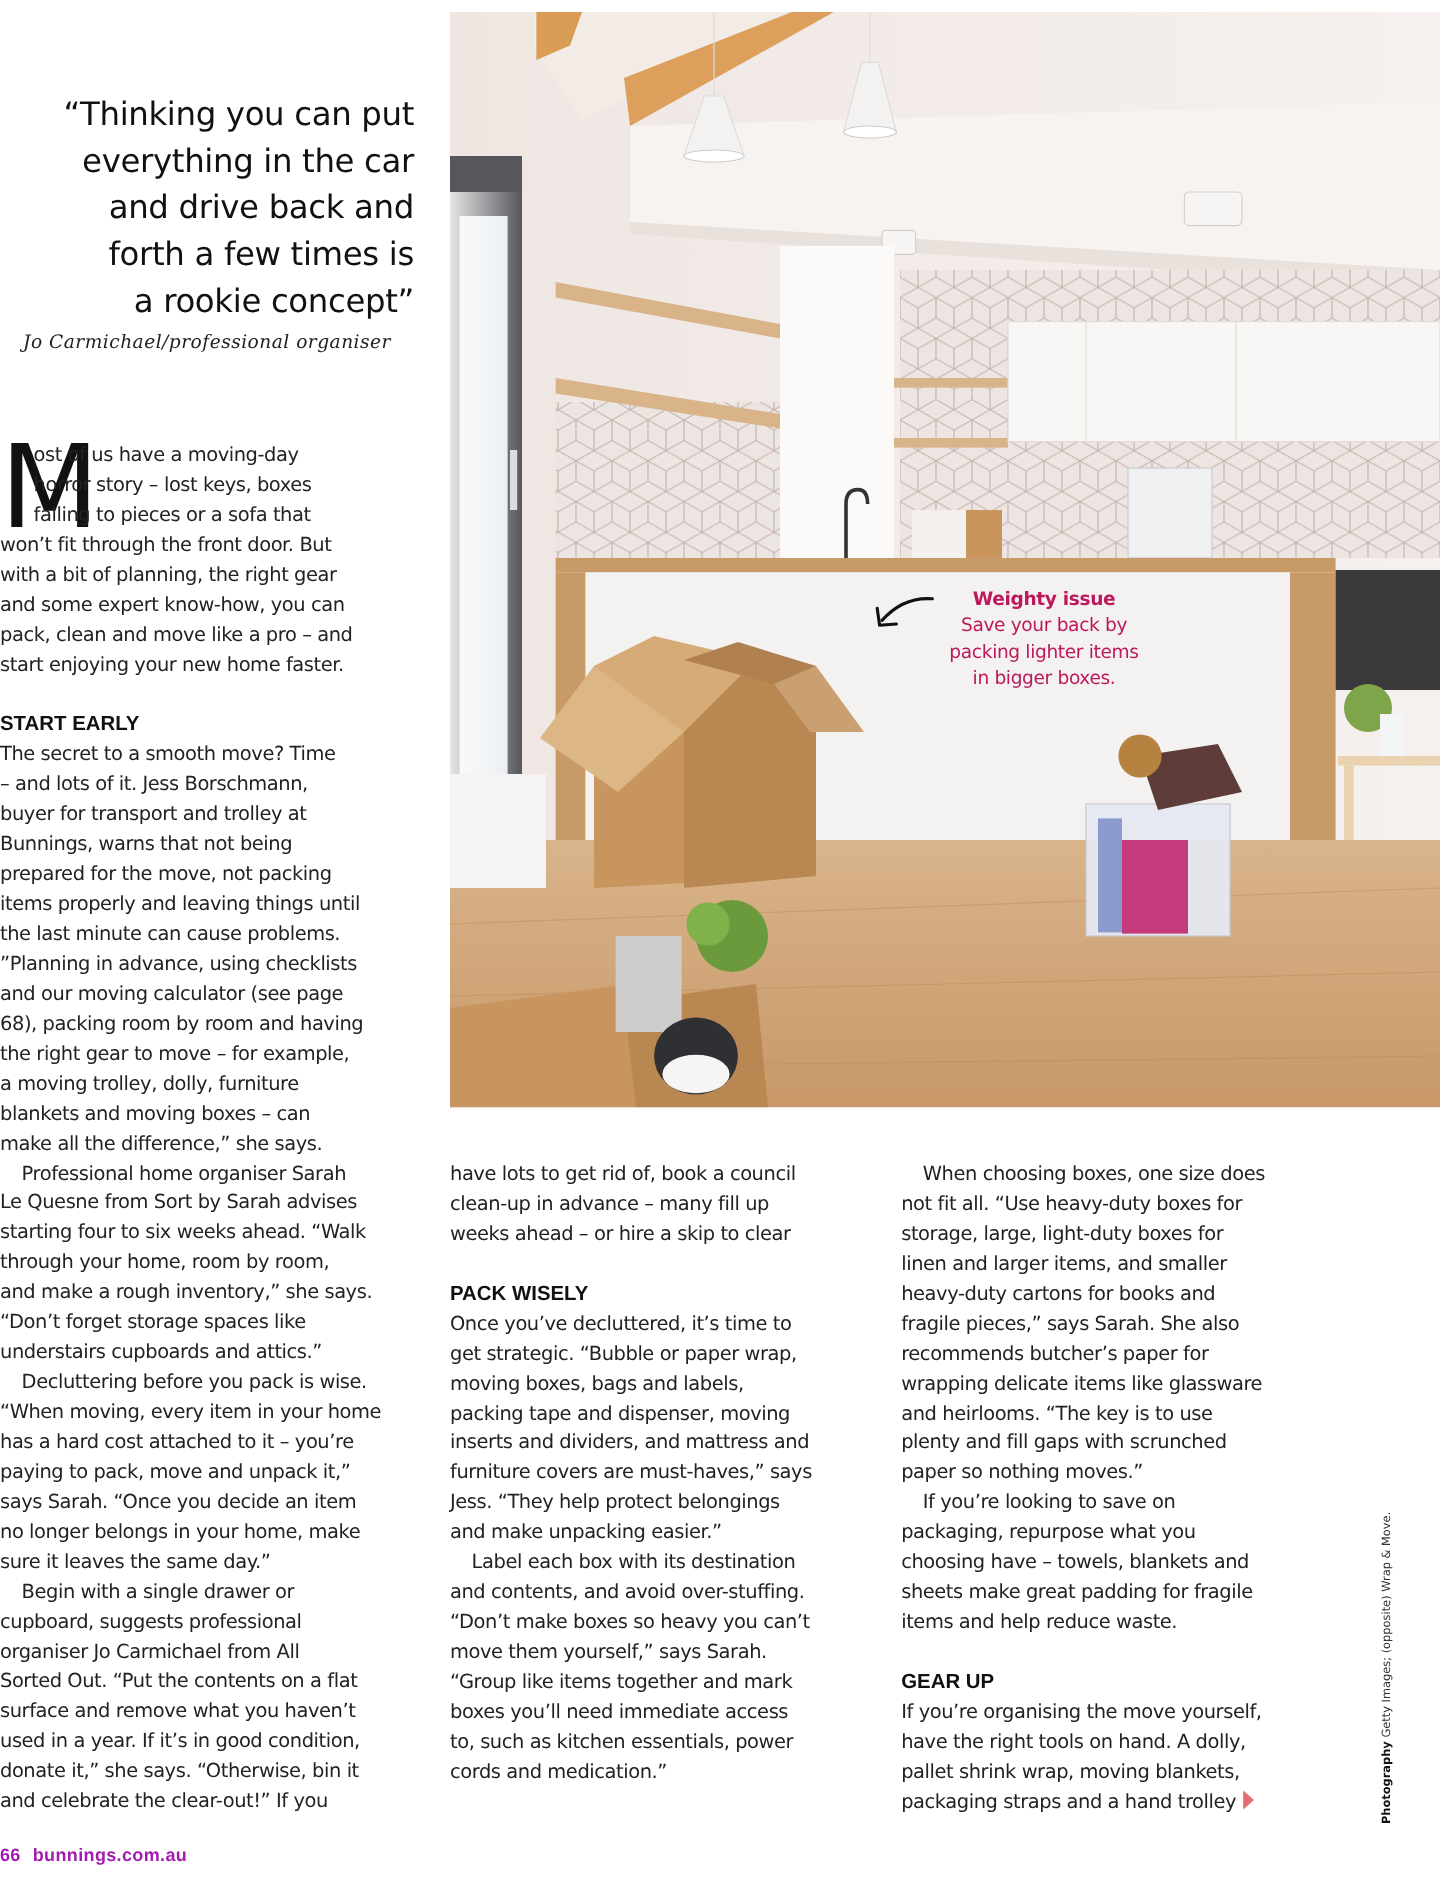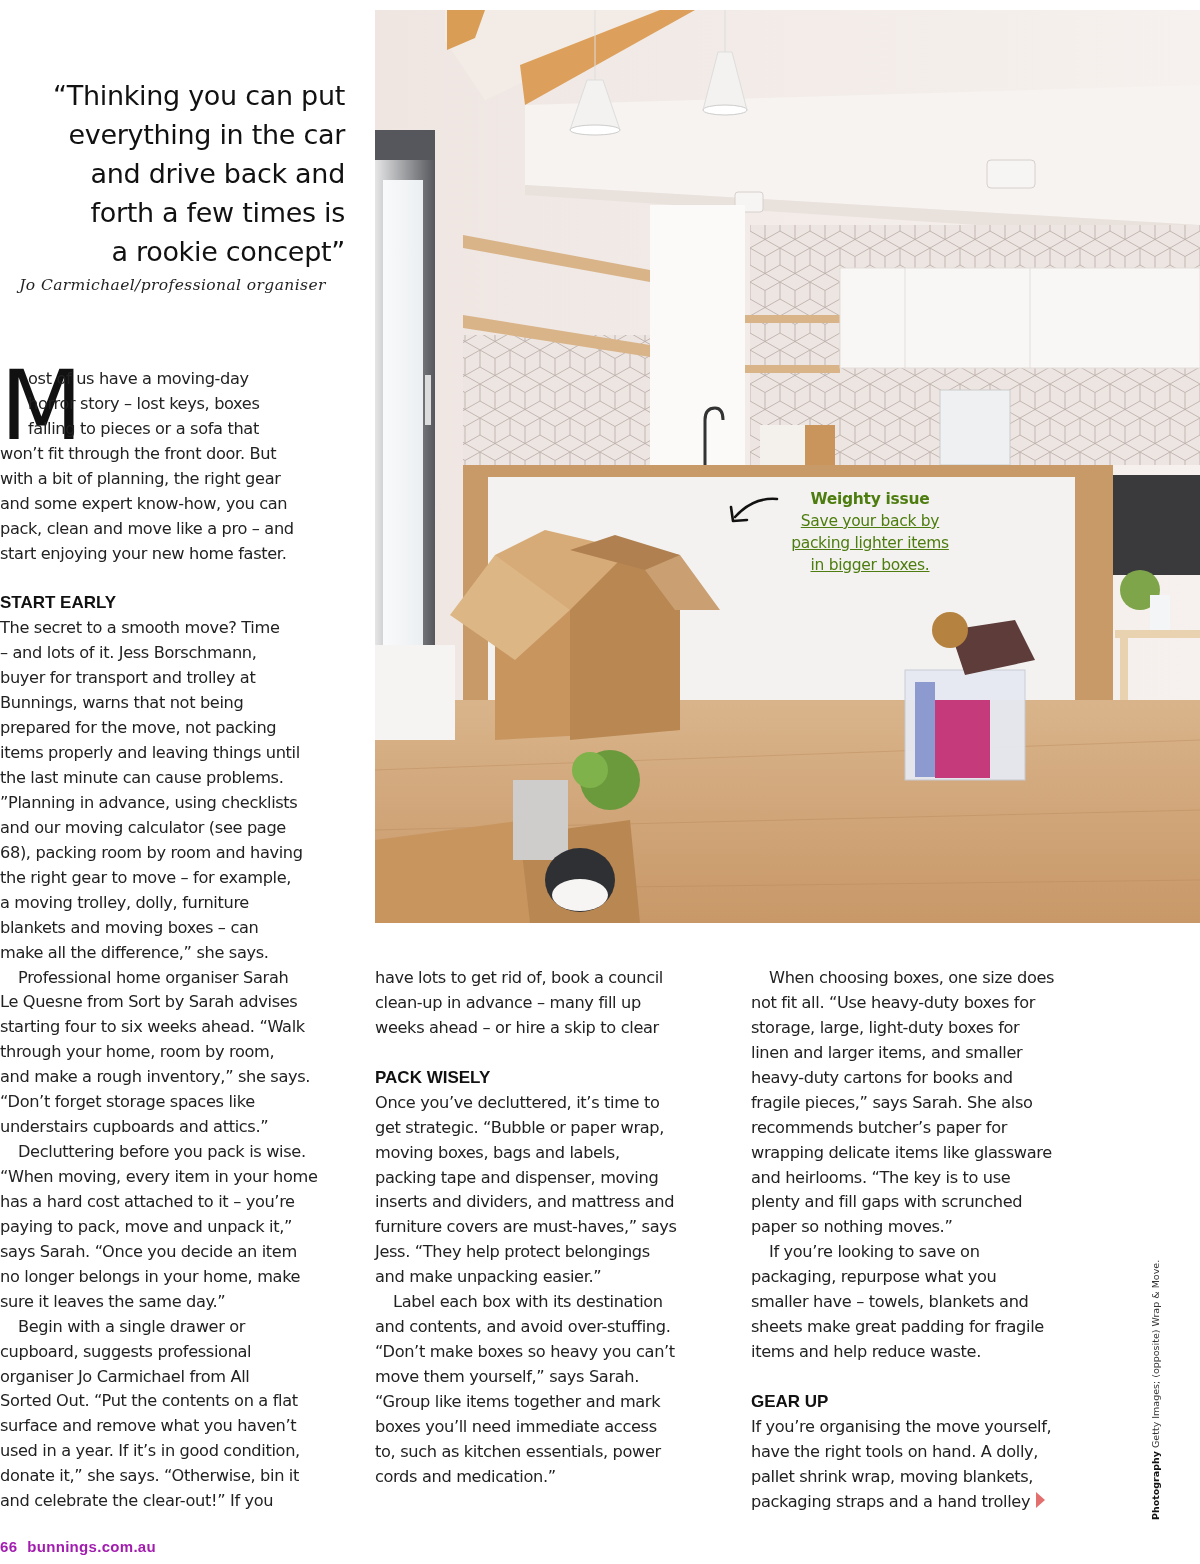--- a/index.html
+++ b/index.html
@@ -66,25 +66,25 @@
 
   
   .photo {
     left: 375px; top: 10px; width: 825px; height: 913px; overflow: hidden;
     background: #f2ece8;
   }
   .photo svg { display: block; }
 
   .callout {
     left: 770px; top: 488px; width: 200px; text-align: center;
-    font-family: "DejaVu Sans", sans-serif; font-size: 15.5px; line-height: 22px; color: #4d7c0f;
+    font-family: "DejaVu Sans", sans-serif; font-size: 15.5px; line-height: 22px; color: #be185d;
     letter-spacing: -0.3px;
   }
   .callout .ct { font-weight: bold; display: block; }
-  .callout .cl { display: block; white-space: nowrap; text-decoration: underline; }
+  .callout .cl { display: block; white-space: nowrap; }
   .callout-arrow { left: 725px; top: 493px; }
 </style>
 </head>
 <body>
 
 <div class="abs pullquote">
   <span class="ql">“Thinking you can put</span>
   <span class="ql">everything in the car</span>
   <span class="ql">and drive back and</span>
   <span class="ql">forth a few times is</span>
@@ -174,21 +174,21 @@
   <span class="ln">linen and larger items, and smaller</span>
   <span class="ln">heavy-duty cartons for books and</span>
   <span class="ln">fragile pieces,” says Sarah. She also</span>
   <span class="ln">recommends butcher’s paper for</span>
   <span class="ln">wrapping delicate items like glassware</span>
   <span class="ln">and heirlooms. “The key is to use</span>
   <span class="ln">plenty and fill gaps with scrunched</span>
   <span class="ln">paper so nothing moves.”</span>
   <span class="ln ind">If you’re looking to save on</span>
   <span class="ln">packaging, repurpose what you</span>
-  <span class="ln">smaller have – towels, blankets and</span>
+  <span class="ln">choosing have – towels, blankets and</span>
   <span class="ln">sheets make great padding for fragile</span>
   <span class="ln">items and help reduce waste.</span>
   <span class="gap"></span>
   <span class="ln head">GEAR UP</span>
   <span class="ln">If you’re organising the move yourself,</span>
   <span class="ln">have the right tools on hand. A dolly,</span>
   <span class="ln">pallet shrink wrap, moving blankets,</span>
   <span class="ln"><span>packaging straps and a hand trolley</span><span class="cont-arrow"></span></span>
 </div>
 

